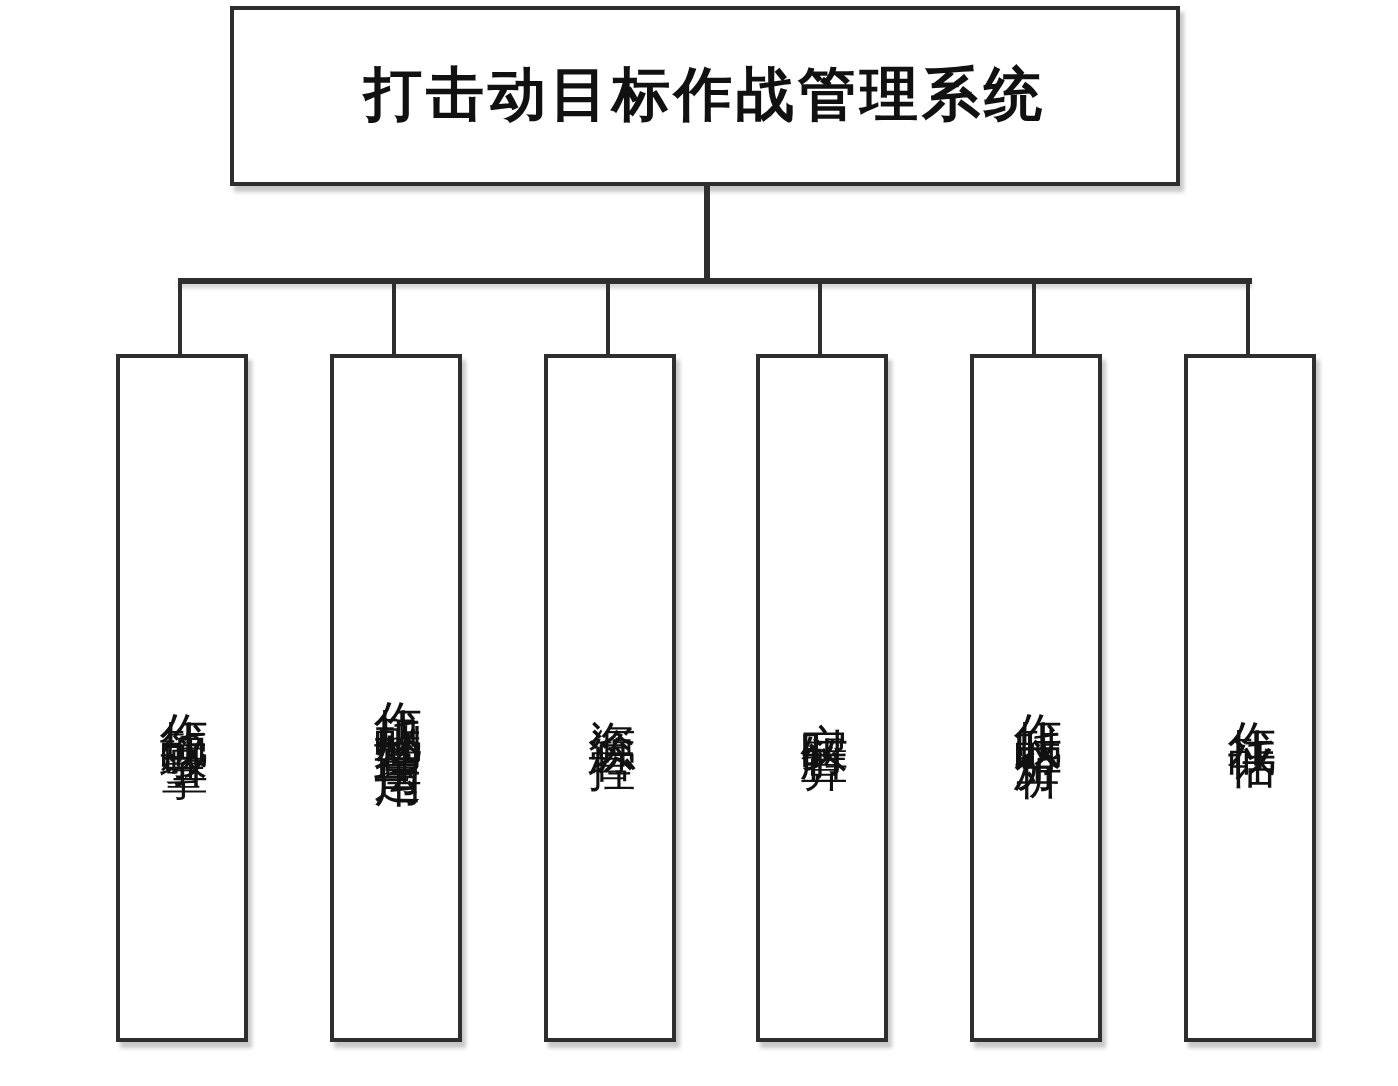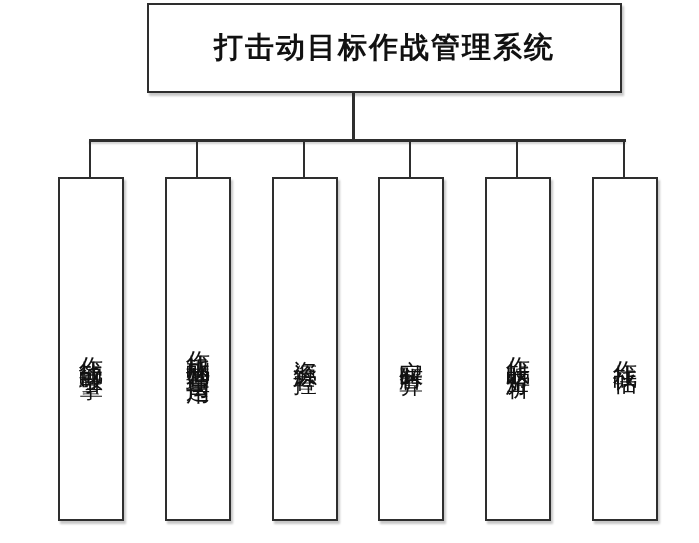--- a/index.html
+++ b/index.html
@@ -21,21 +21,20 @@
     left: 115px;
     top: 3px;
     width: 471px;
     height: 86px;
     border: 2px solid #2e2e2e;
     background: #ffffff;
     box-shadow: 2px 3px 2px rgba(0,0,0,0.22);
     display: flex;
     align-items: center;
     justify-content: center;
-    margin-left: 32px;
   }
   .root-label {
     font-size: 29px;
     font-weight: bold;
     color: #111111;
     letter-spacing: 2px;
     white-space: nowrap;
   }
   
   .line {

